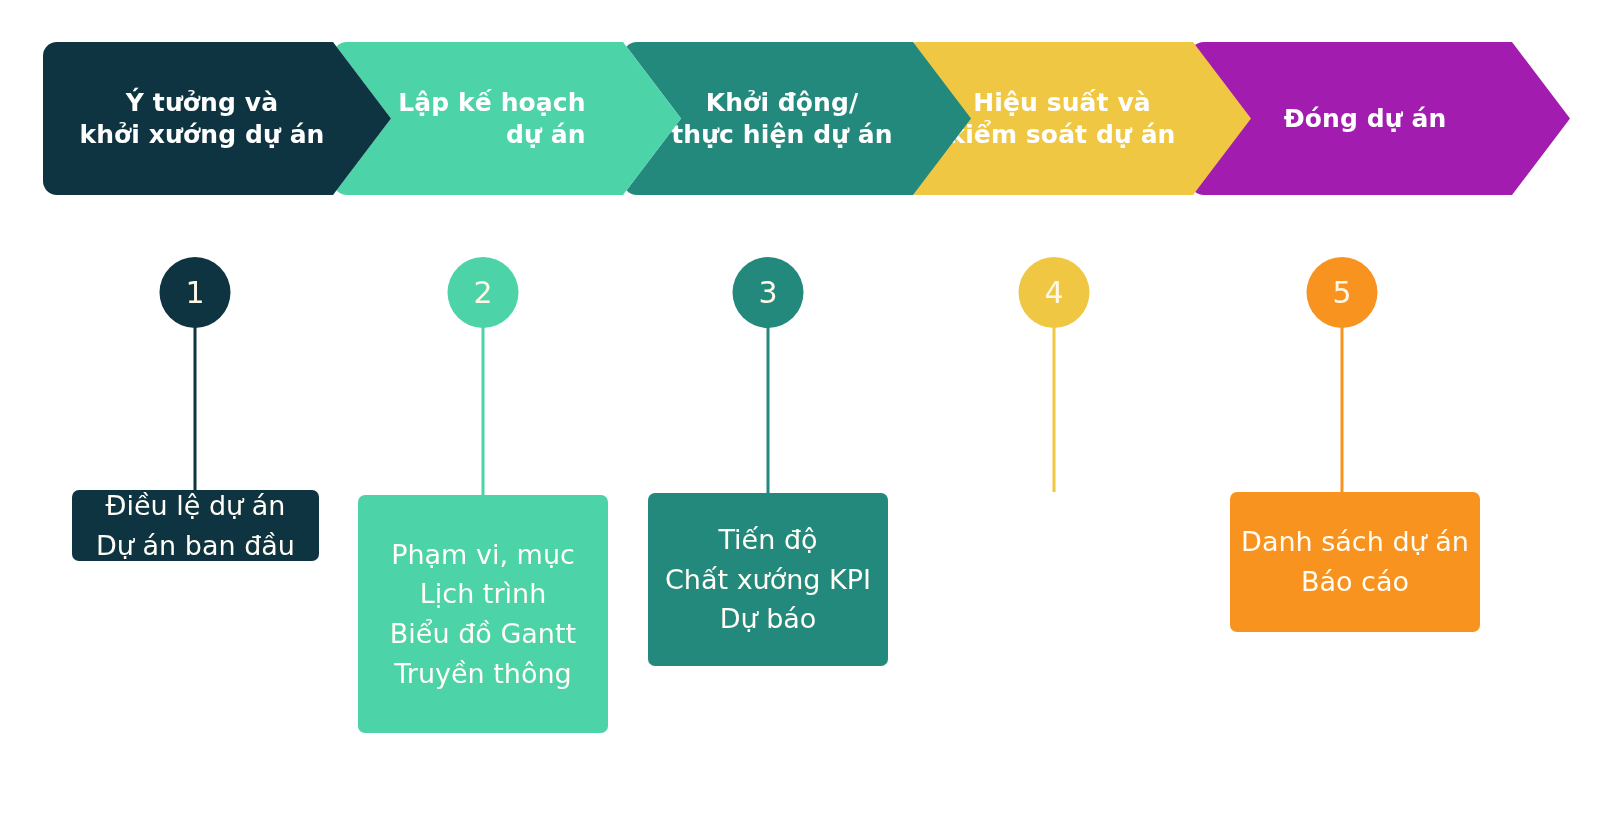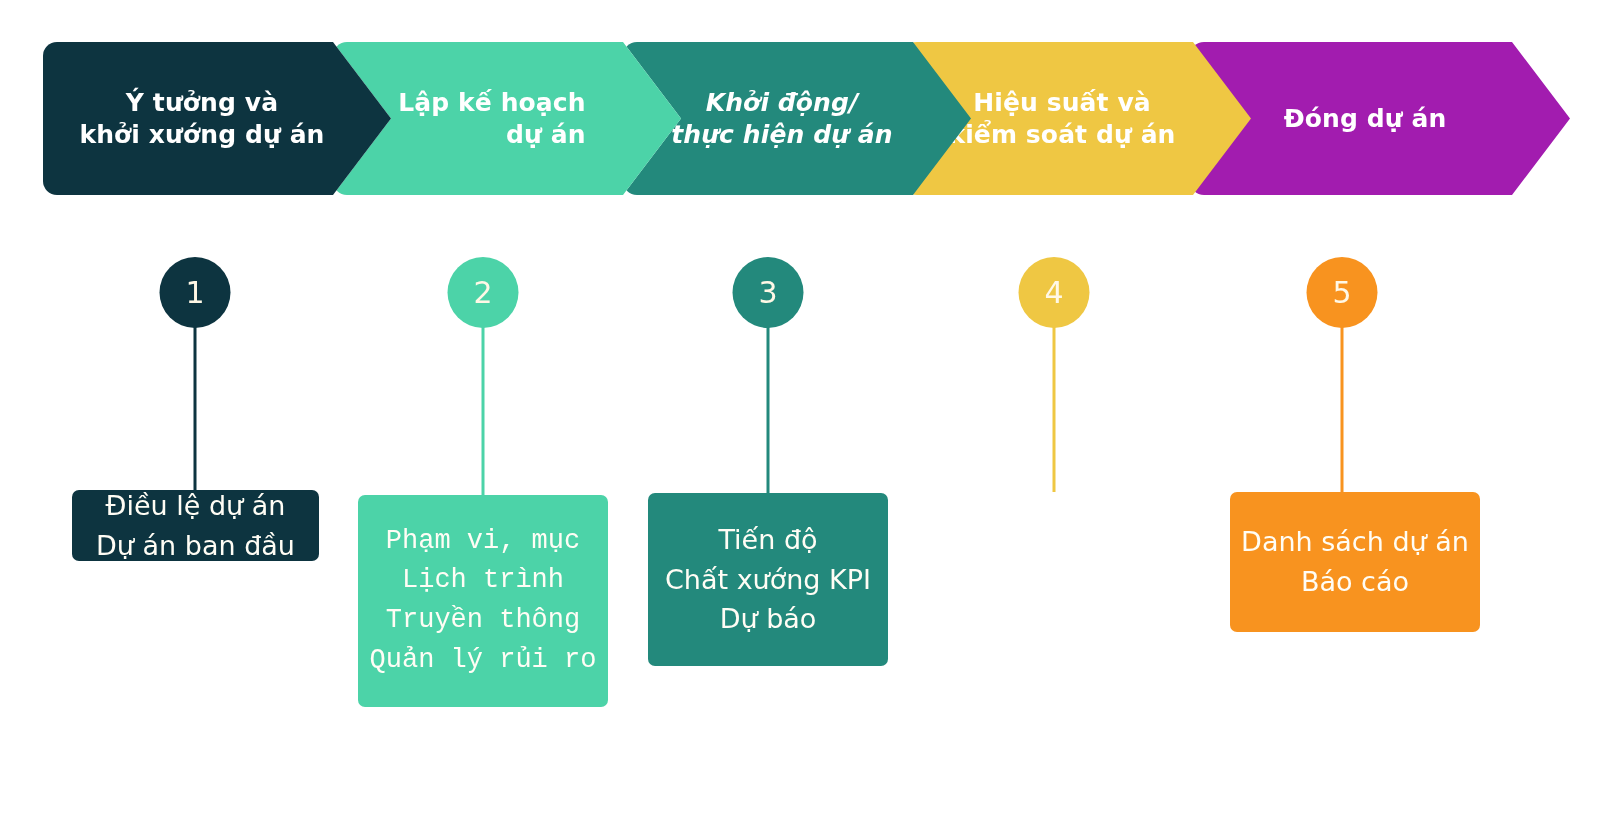--- a/index.html
+++ b/index.html
@@ -100,21 +100,21 @@
     <div class="chevron" id="chev-0" style="left: 43px; width: 348px; background: rgb(13, 52, 64); z-index: 10; clip-path: polygon(0% 0%, 290px 0%, 100% 50%, 290px 100%, 0% 100%); border-radius: 14px;">
       <span class="chev-label">Ý tưởng và
 khởi xướng dự án</span>
     </div>
 
     <div class="chevron" id="chev-1" style="left: 333px; width: 348px; background: rgb(76, 211, 168); z-index: 9; clip-path: polygon(0% 0%, 290px 0%, 100% 50%, 290px 100%, 0% 100%, 58px 50%); border-radius: 14px; text-align: right;">
       <span class="chev-label">Lập kế hoạch
 dự án</span>
     </div>
 
-    <div class="chevron" id="chev-2" style="left: 623px; width: 348px; background: rgb(35, 137, 124); z-index: 8; clip-path: polygon(0% 0%, 290px 0%, 100% 50%, 290px 100%, 0% 100%, 58px 50%); border-radius: 14px; font-style: italic;">
+    <div class="chevron" id="chev-2" style="left: 623px; width: 348px; background: rgb(35, 137, 124); z-index: 8; clip-path: polygon(0% 0%, 290px 0%, 100% 50%, 290px 100%, 0% 100%, 58px 50%); border-radius: 14px;">
       <span class="chev-label">Khởi động/
 thực hiện dự án</span>
     </div>
 
     <div class="chevron" id="chev-3" style="left: 903px; width: 348px; background: rgb(239, 199, 67); z-index: 7; clip-path: polygon(0% 0%, 290px 0%, 100% 50%, 290px 100%, 0% 100%, 58px 50%); border-radius: 14px;">
       <span class="chev-label">Hiệu suất và
 kiểm soát dự án</span>
     </div>
 
     <div class="chevron" id="chev-4" style="left: 1190px; width: 380px; background: #a21caf; z-index: 6; clip-path: polygon(0% 0%, 322px 0%, 100% 50%, 322px 100%, 0% 100%, 58px 50%); border-radius: 14px;">
@@ -151,25 +151,25 @@
     <div class="stem" id="stem-4" style="top: 320px; height: 174px; background: rgb(248, 147, 31);"></div>
     <div class="circle" id="circle-4" style="top: 257px; background: rgb(248, 147, 31);">
       <span>5</span>
     </div>
   </div>
 
   <div class="box" id="box-0" style="left: 72px; top: 490px; width: 247px; height: 71px; background: rgb(13, 52, 64);">
       <span class="line">Điều lệ dự án</span>
       <span class="line">Dự án ban đầu</span>
     </div>
-  <div class="box" id="box-1" style="left: 358px; top: 495px; width: 250px; height: 212px; background: rgb(76, 211, 168); font-family: Liberation Mono, monospace;">
+  <div class="box" id="box-1" style="left: 358px; top: 495px; width: 250px; height: 238px; background: rgb(76, 211, 168);">
       <span class="line">Phạm vi, mục</span>
       <span class="line">Lịch trình</span>
+      <span class="line">Biểu đồ Gantt</span>
       <span class="line">Truyền thông</span>
-      <span class="line">Quản lý rủi ro</span>
     </div>
   <div class="box" id="box-2" style="left: 648px; top: 493px; width: 240px; height: 173px; background: rgb(35, 137, 124); text-align: right;">
       <span class="line">Tiến độ</span>
       <span class="line">Chất xướng KPI</span>
       <span class="line">Dự báo</span>
     </div>
   <div class="box" id="box-4" style="left: 1218px; top: 492px; width: 250px; height: 140px; background: rgb(248, 147, 31); margin-left: 12px;">
       <span class="line">Danh sách dự án</span>
       <span class="line">Báo cáo</span>
     </div>

